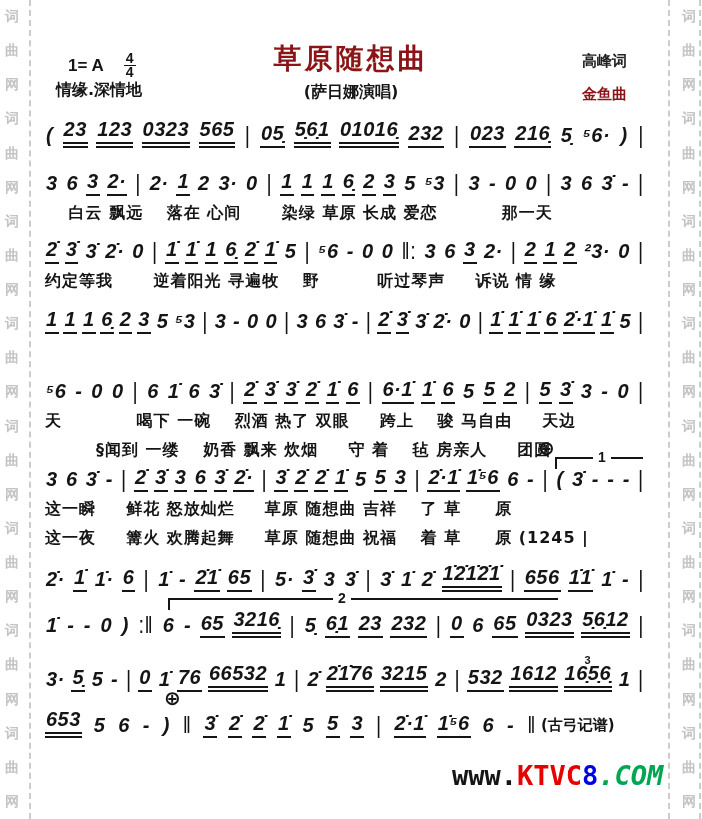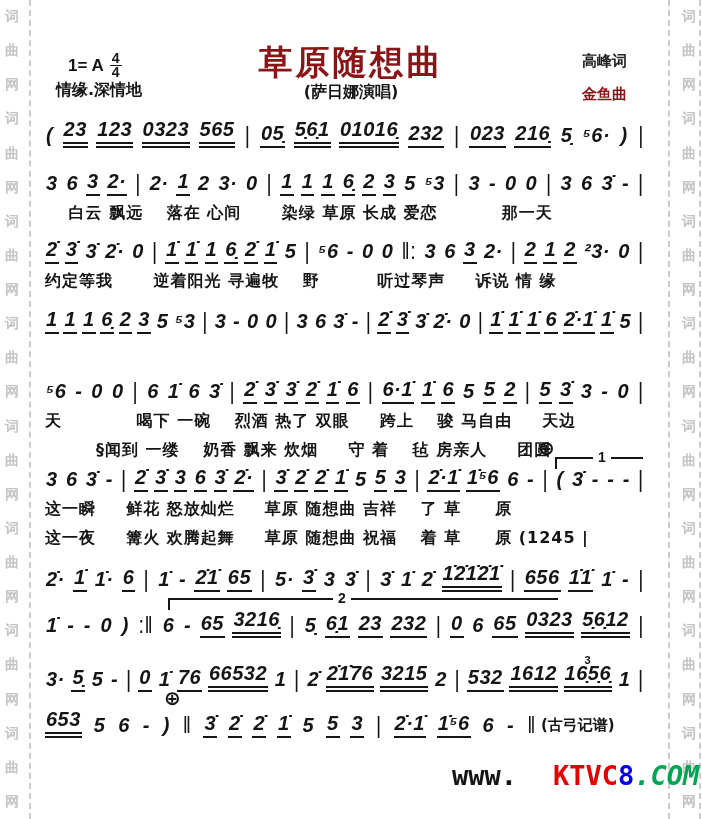--- a/index.html
+++ b/index.html
@@ -19,29 +19,29 @@
   }
   #strip-left{left:4px;}
   #strip-right{left:681px;}
   .dash{position:absolute;top:0;bottom:0;border-left:2px dashed #cccccc;}
   #dash-l{left:29px;}
   #dash-r1{left:668px;}
   #dash-r2{left:699px;}
   
   .title{
     position:absolute;left:0;right:0;top:40px;text-align:center;
-    font-size:34px;font-weight:bold;letter-spacing:3px;color:var(--title-color);
+    font-size:28px;font-weight:bold;letter-spacing:3px;color:var(--title-color);
   }
   .subtitle{
     position:absolute;left:0;right:0;top:82px;text-align:center;
     font-size:16px;font-weight:bold;
   }
   .keysig{
     position:absolute;left:68px;top:52px;font-size:17px;font-weight:bold;
-    display:flex;align-items:center;gap:6px;font-family:"Liberation Sans",sans-serif;
+    display:flex;align-items:center;gap:20px;font-family:"Liberation Sans",sans-serif;
   }
   .timesig{display:inline-flex;flex-direction:column;line-height:13px;font-size:14px;text-align:center;}
   .timesig i{font-style:normal;padding:0 2px;}
   .timesig i:first-child{border-bottom:1.5px solid #151515;}
   .expression{position:absolute;left:56px;top:80px;font-size:16px;font-weight:bold;}
   .lyricist{position:absolute;left:582px;top:52px;font-size:15px;font-weight:bold;color:#222222;}
   .composer{position:absolute;left:582px;top:85px;font-size:15px;font-weight:bold;color:var(--composer-color);}
   
   .sys{position:absolute;left:45px;width:600px;}
   #sys1{top:116px;} #sys2{top:168px;} #sys3{top:236px;} #sys4{top:306px;}
@@ -467,13 +467,13 @@
 <div class="ending" id="ending1">
   <b>1</b>
 </div>
 <div class="ending" id="ending2">
   <b>2</b>
 </div>
 <span class="coda" id="coda2">⊕</span>
 
 <div class="sidenote">(古弓记谱)</div>
 
-<div class="footer"><span style="color: rgb(21, 21, 21);">www.</span><span style="color: rgb(230, 0, 0); margin-left: 36px;">KTVC</span><span style="color: rgb(0, 0, 230);">8</span><span style="color: rgb(0, 166, 81); font-style: italic;">.COM</span></div>
+<div class="footer"><span style="color: rgb(21, 21, 21);">www.</span><span style="color: rgb(230, 0, 0);">KTVC</span><span style="color: rgb(0, 0, 230);">8</span><span style="color: rgb(0, 166, 81); font-style: italic;">.COM</span></div>
 
 </body></html>

